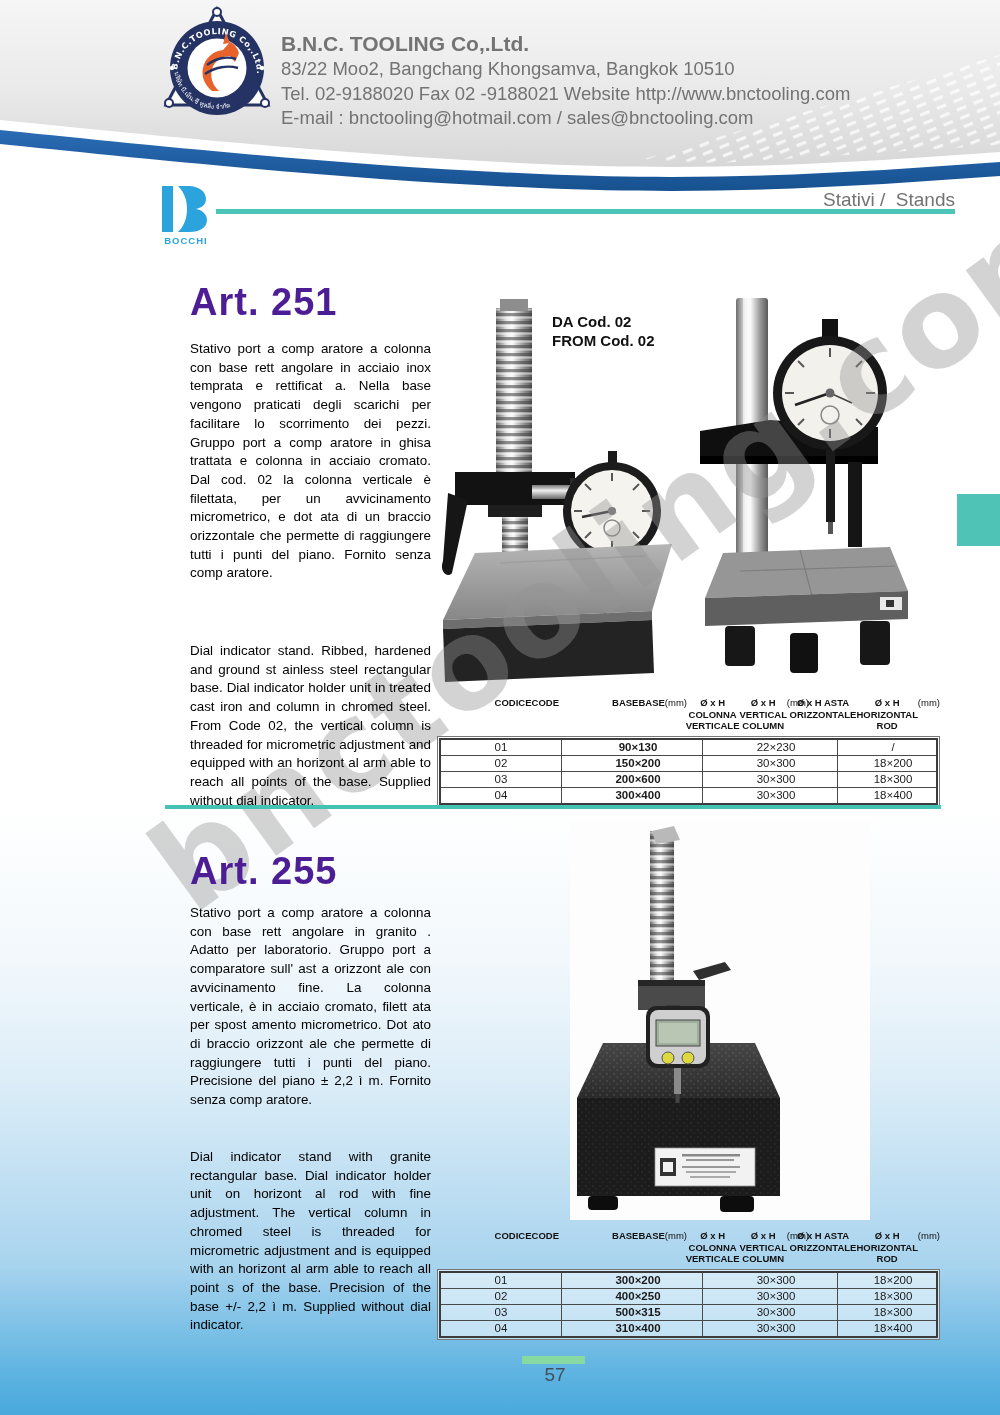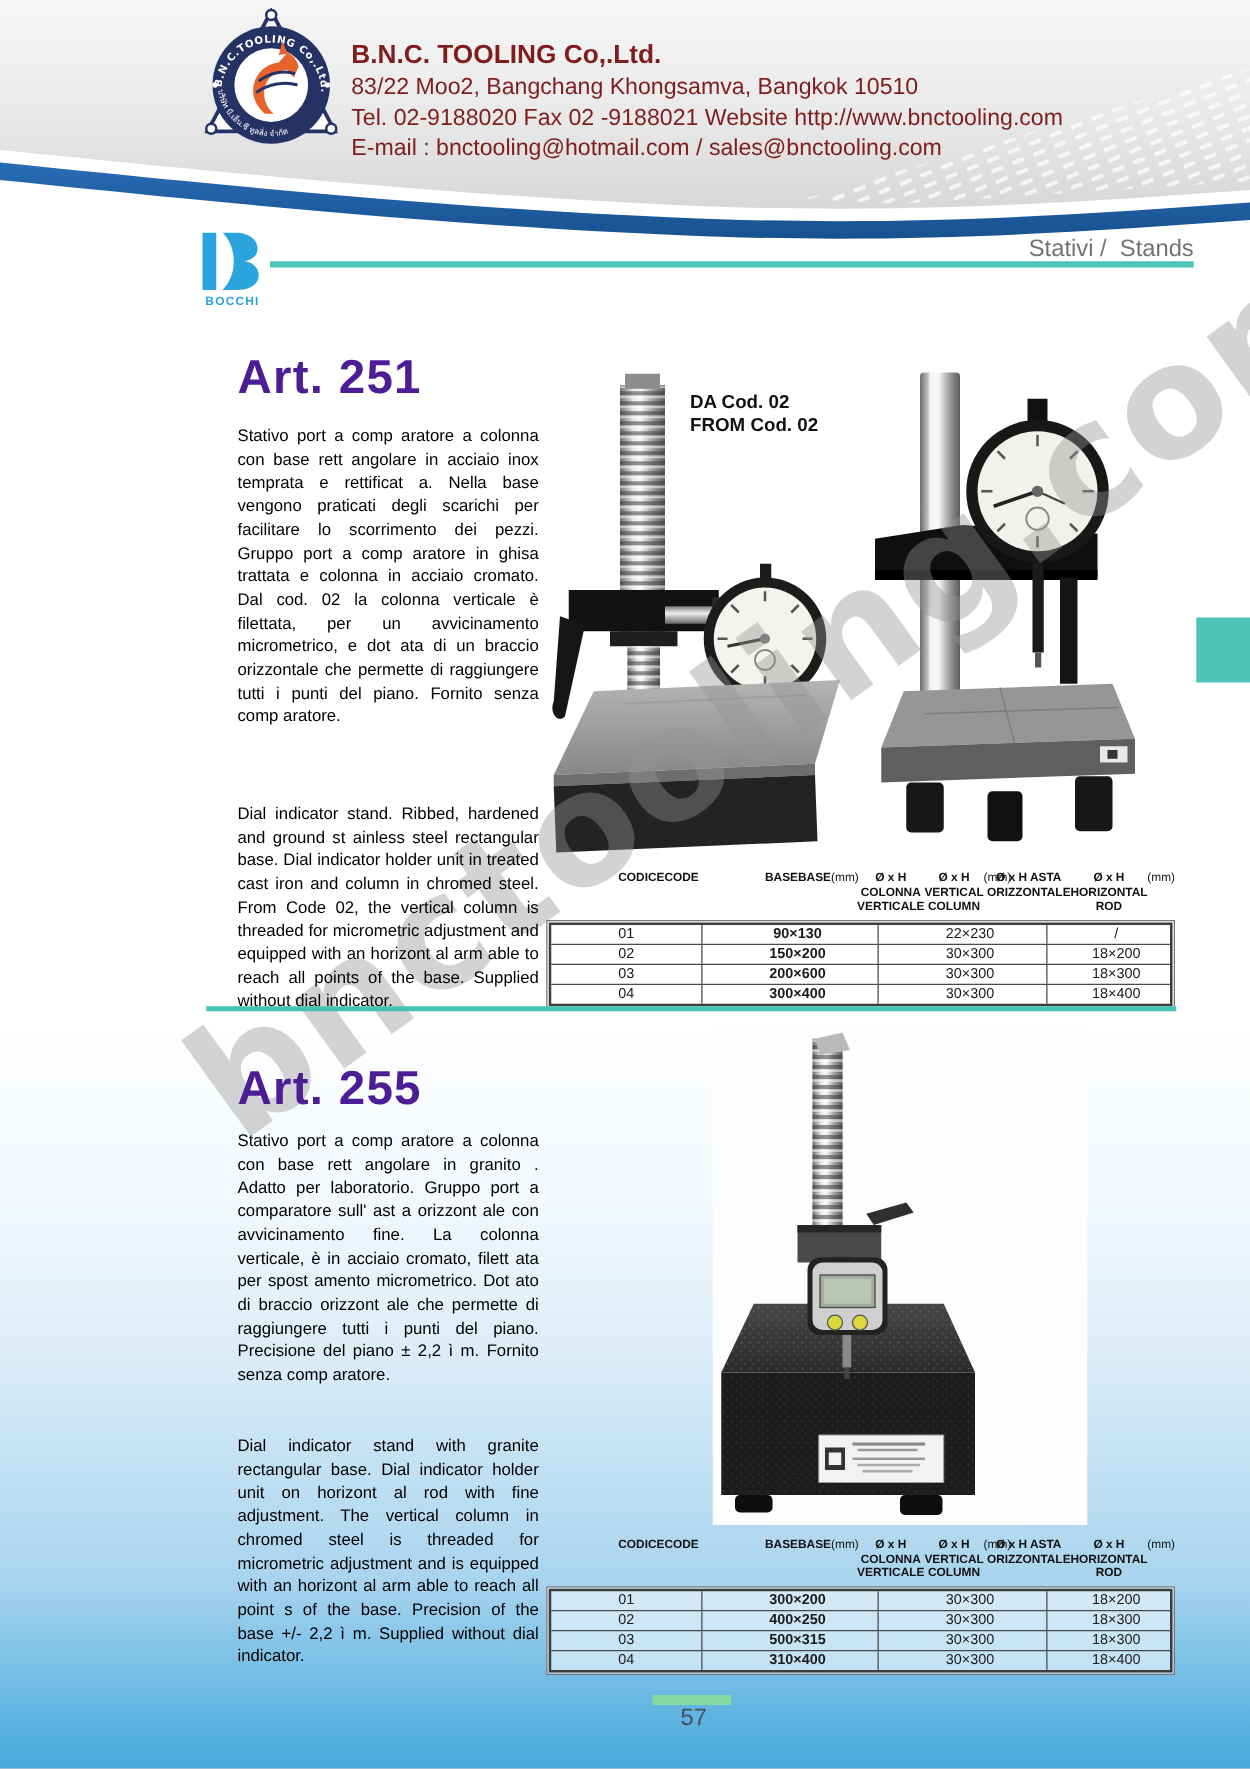--- a/index.html
+++ b/index.html
@@ -8,21 +8,21 @@
     background:#ffffff;overflow:hidden;
     font-family:"Liberation Sans", sans-serif;color:#1a1a1a;
   }
   
   .lower-bg{
     position:absolute;left:0;top:808px;width:1000px;height:607px;z-index:0;
     background:linear-gradient(180deg,#ffffff 0%,#f2f8fc 25%,#dcedf8 45%,#a9d4ee 75%,#57b0e0 95%,#4aa9dc 100%);
   }
   
   .header-svg{position:absolute;left:0;top:0;z-index:1;}
-  .company-block{position:absolute;left:281px;top:31px;z-index:3;color:#7f1d1d;}
+  .company-block{position:absolute;left:281px;top:31px;z-index:3;color:#737373;}
   .company-name{font-size:21px;font-weight:bold;line-height:26px;}
   .company-line{font-size:18.5px;line-height:24.5px;}
   .badge{position:absolute;left:160px;top:6px;z-index:3;}
   .bocchi{position:absolute;left:160px;top:186px;z-index:3;}
   .teal-rule{position:absolute;left:216px;top:209px;width:739px;height:5px;background:#4cc4b8;z-index:3;}
   .section-label{position:absolute;left:700px;top:189px;width:255px;text-align:right;
     font-size:19px;color:#737373;z-index:3;white-space:pre;}
   .side-tab{position:absolute;left:957px;top:494px;width:43px;height:52px;background:#4fc3b5;z-index:3;}
   
   .art-title{position:absolute;font-size:38px;font-weight:600;color:#4c1d95;z-index:3;letter-spacing:1px;}

